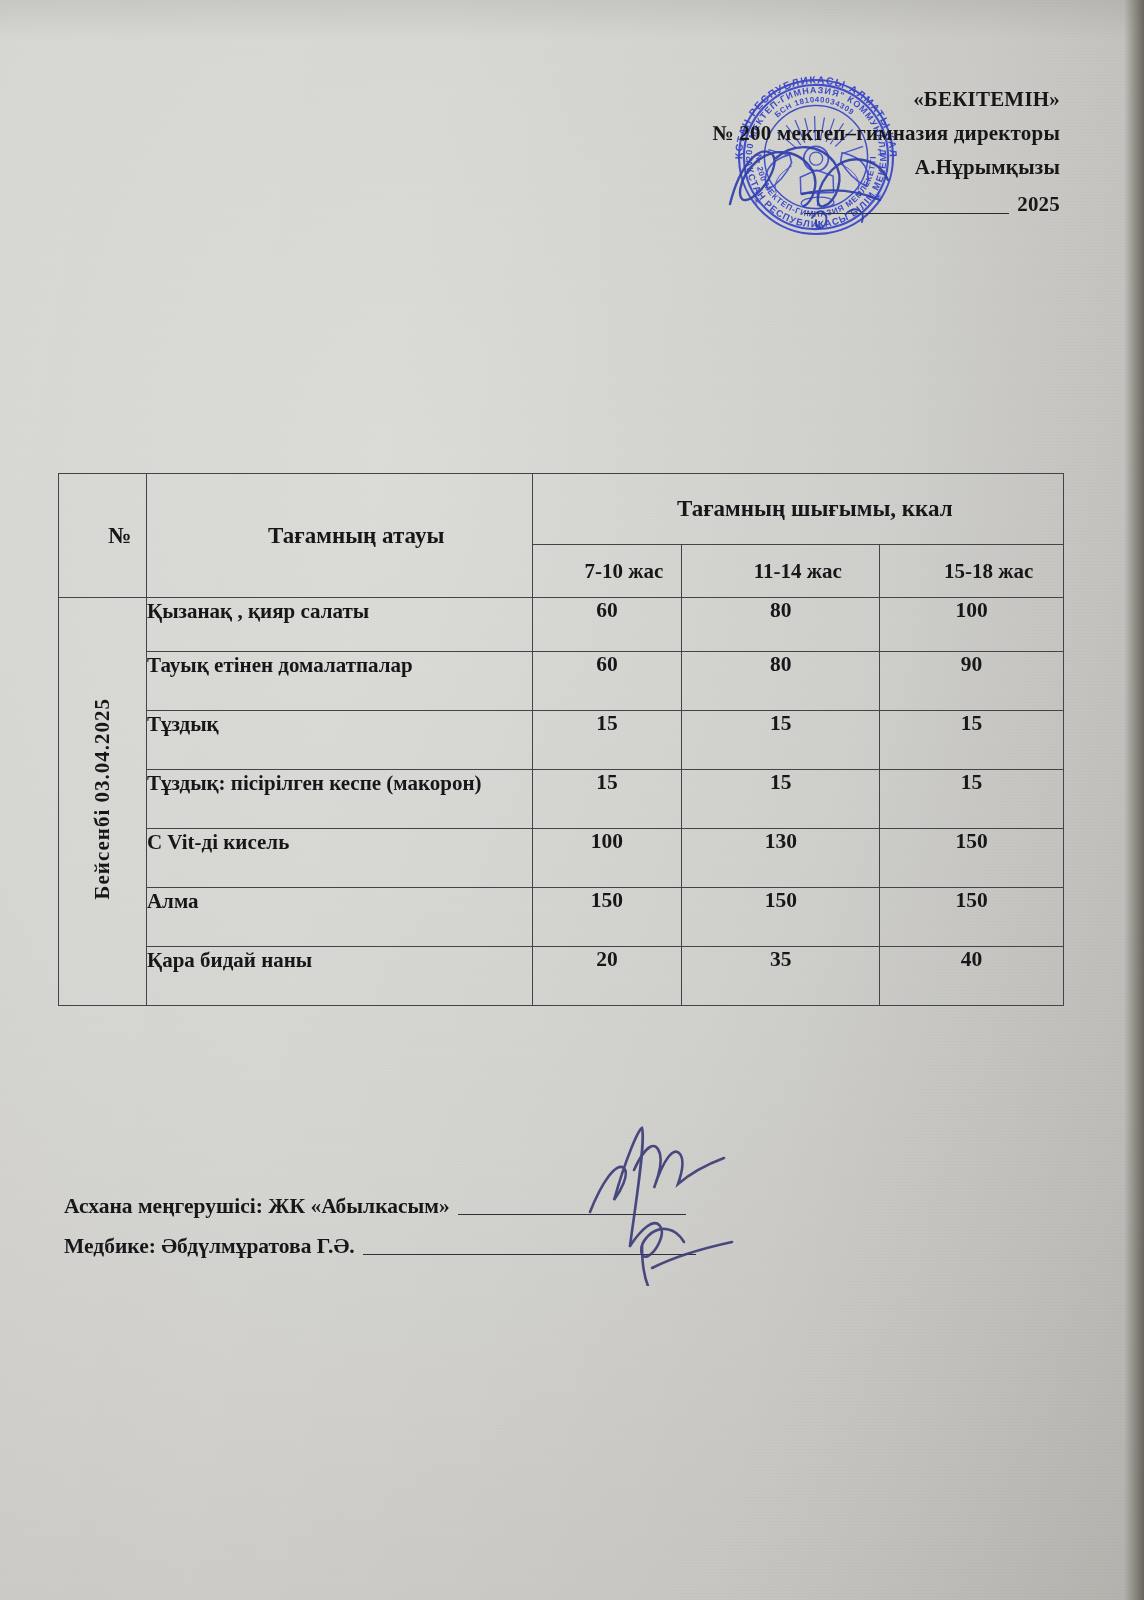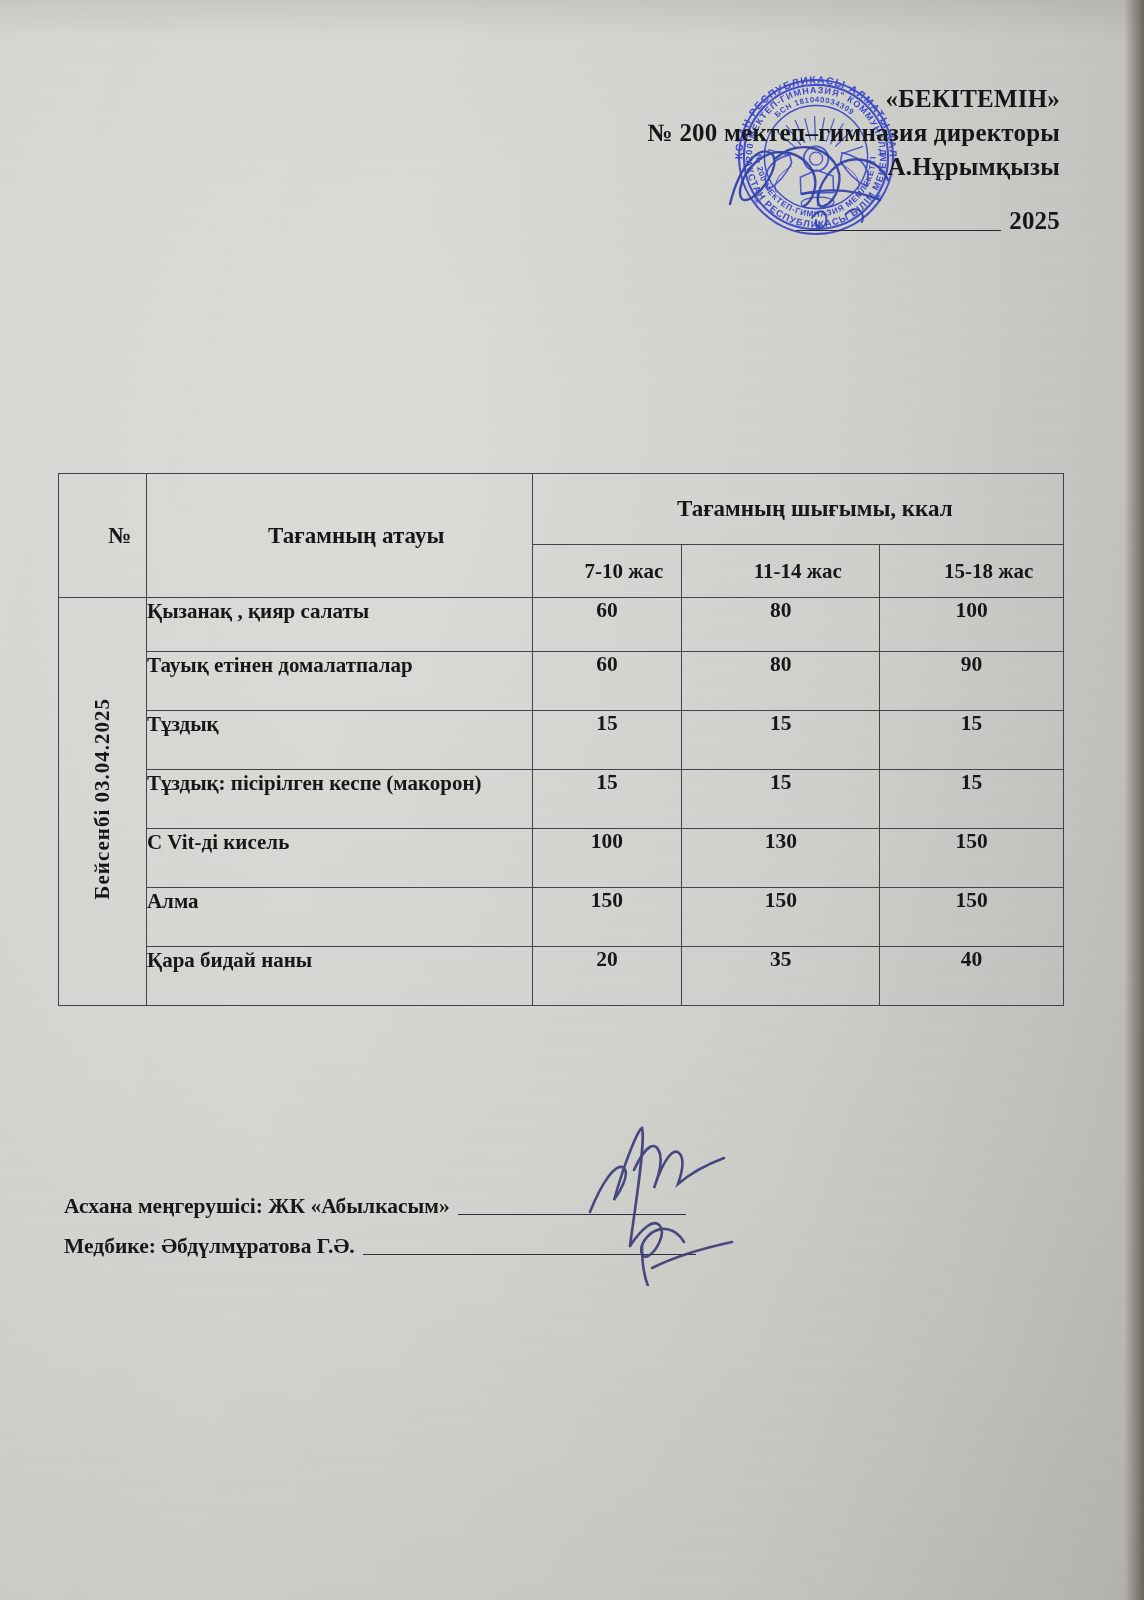--- a/index.html
+++ b/index.html
@@ -34,29 +34,29 @@
   #top-shadow {
     position:absolute; top:0; left:0; width:1144px; height:40px;
     background: linear-gradient(180deg, rgba(0,0,0,.07), rgba(0,0,0,0));
   }
 
   
   #approval {
     position:absolute; top:82px; right:84px;
     text-align:right;
     font-weight:bold;
-    font-size:25px;
+    font-size:21px;
     line-height:34px;
     letter-spacing:.2px;
     z-index:4;
   }
   #approval .ln { white-space:nowrap; }
   #approval .yearline {
     display:flex; align-items:flex-end; justify-content:flex-end; gap:8px;
-    margin-top:20px;
+    margin-top:3px;
   }
   #approval .rule {
     display:inline-block;
     width:205px; height:0; border-bottom:1.6px solid #2a2a2c;
     margin-bottom:7px;
   }
 
   
   #stamp {
     position:absolute; left:700px; top:62px;

